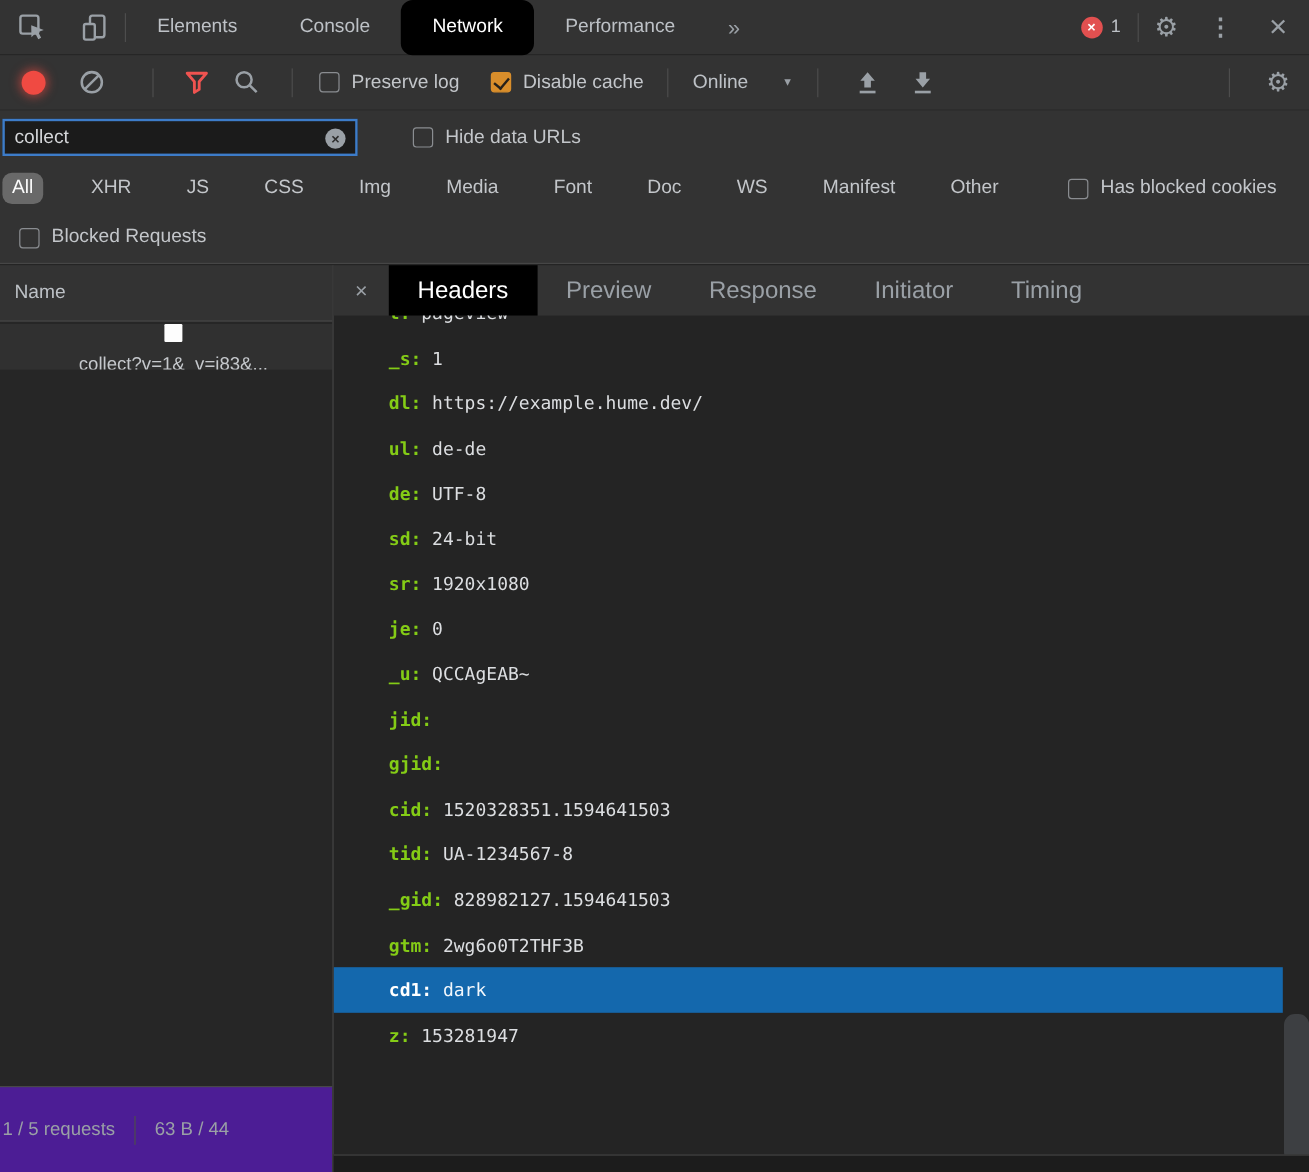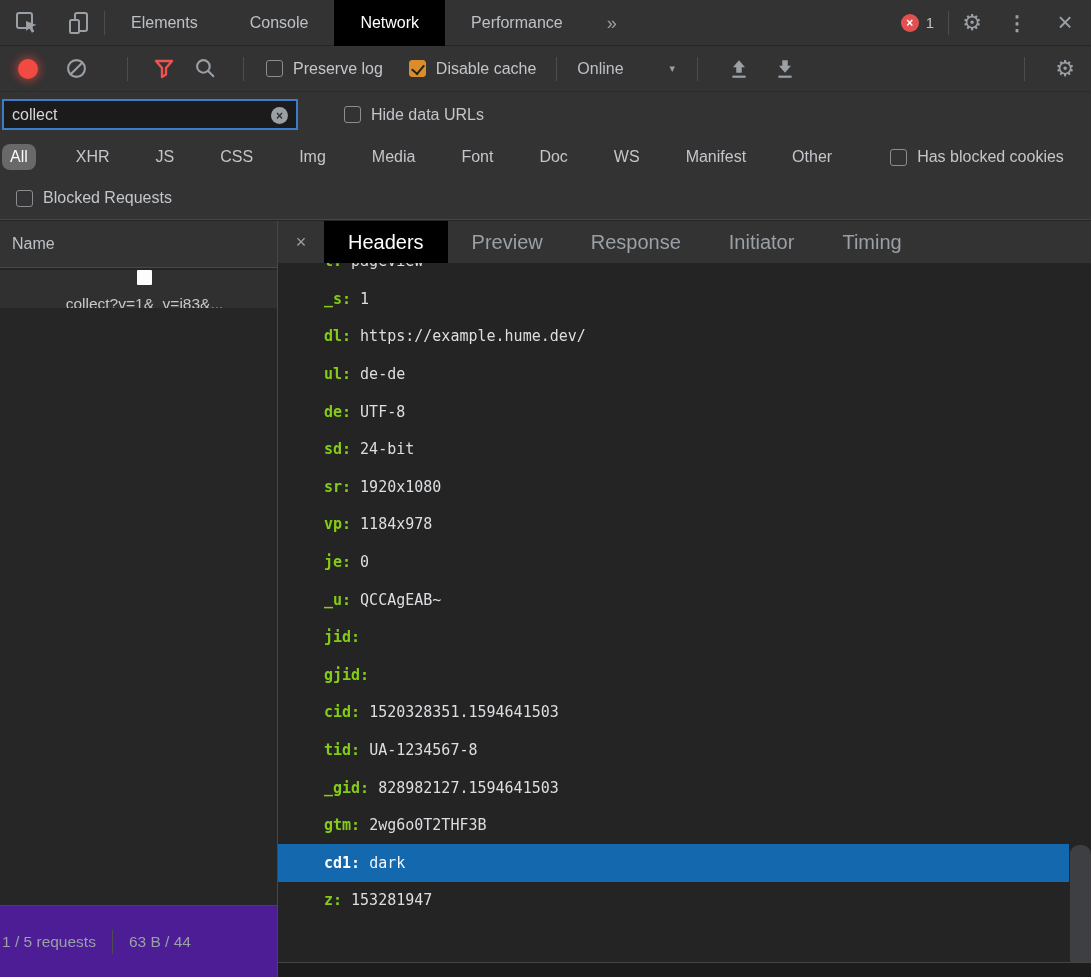--- a/index.html
+++ b/index.html
@@ -12,21 +12,21 @@
   }
   .bar { background:#333333; display:flex; align-items:center; }
   .vdiv { width:1px; height:24px; background:#4d4d4d; flex:0 0 1px; }
 
   
   #main-tabbar { height:46px; border-bottom:1px solid #262626; }
   .icon-btn { display:flex; align-items:center; justify-content:center; height:100%; cursor:default; }
   #inspect-btn { width:54px; }
   #device-btn { width:50px; }
   .tab { padding:0 26px; height:46px; line-height:46px; font-size:16px; color:#bdc1c6; white-space:nowrap; }
-  .tab.selected { background:#000; color:#fff; }
+  .tab.selected { background:#000; color:#fff;border-radius:10px; }
   #tab-overflow { padding:0 18px; font-size:18px; color:#9aa0a6; height:46px; line-height:44px; }
   .spacer { flex:1; }
   #error-badge-wrap { display:flex; align-items:center; gap:7px; padding:0 14px; }
   #error-badge { width:18px; height:18px; border-radius:50%; background:#e25050; color:#fff;
     font-size:12px; font-weight:bold; display:flex; align-items:center; justify-content:center; }
   #error-count { font-size:15px; color:#bdc1c6; }
   .gear-glyph { font-size:22px; color:#9aa0a6; line-height:1; }
   #kebab-btn { width:44px; font-size:20px; color:#9aa0a6; font-weight:bold; letter-spacing:0; }
   #close-devtools { width:52px; font-size:26px; color:#9aa0a6; }
 
@@ -39,21 +39,21 @@
   #filter-btn { margin:0 8px; }
   #search-btn { margin:0 10px; }
   .cb-row { display:flex; align-items:center; gap:10px; }
   .cb { width:17px; height:17px; border:1.5px solid #8a8d91; border-radius:3px; background:transparent; flex:0 0 17px; }
   .cb.checked { background:#d98e2b; border-color:#d98e2b; position:relative; }
   .cb.checked::after { content:""; position:absolute; left:4px; top:1px; width:6px; height:10px;
     border:solid #26211a; border-width:0 2.5px 2.5px 0; transform:rotate(40deg); }
   .cb-label { font-size:16px; color:#c3c6ca; white-space:nowrap; }
   #preserve-wrap { margin-left:6px; }
   #disable-wrap { margin-left:26px; }
-  #online-wrap { display:flex; align-items:center; gap:46px; margin-right:4px; }
+  #online-wrap { display:flex; align-items:center; gap:30px; margin-right:4px; }
   #online-label { font-size:16px; color:#bdc1c6; }
   .drop-arrow { font-size:11px; color:#9aa0a6; }
   .har-btn { margin:0 12px; }
   #toolbar-gear { margin-left:14px; margin-right:16px; }
 
   
   #filter-section { height:128px; background:#333; border-bottom:1px solid #464646; }
   .frow { display:flex; align-items:center; }
   #filter-row1 { height:45px; padding-left:2px; }
   #filter-input { width:296px; height:31px; background:#1b1b1b; border:2px solid #3d7cc9;
@@ -302,24 +302,20 @@
     </div>
     <div class="param">
       <span class="k">sd:</span>
         <span class="v">24-bit</span>
     </div>
     <div class="param">
       <span class="k">sr:</span>
         <span class="v">1920x1080</span>
     </div>
     <div class="param">
-      <span class="k">vp:</span>
-        <span class="v">1184x978</span>
-    </div>
-    <div class="param">
       <span class="k">je:</span>
         <span class="v">0</span>
     </div>
     <div class="param">
       <span class="k">_u:</span>
         <span class="v">QCCAgEAB~</span>
     </div>
     <div class="param">
       <span class="k">jid:</span>
         <span class="v"></span>

